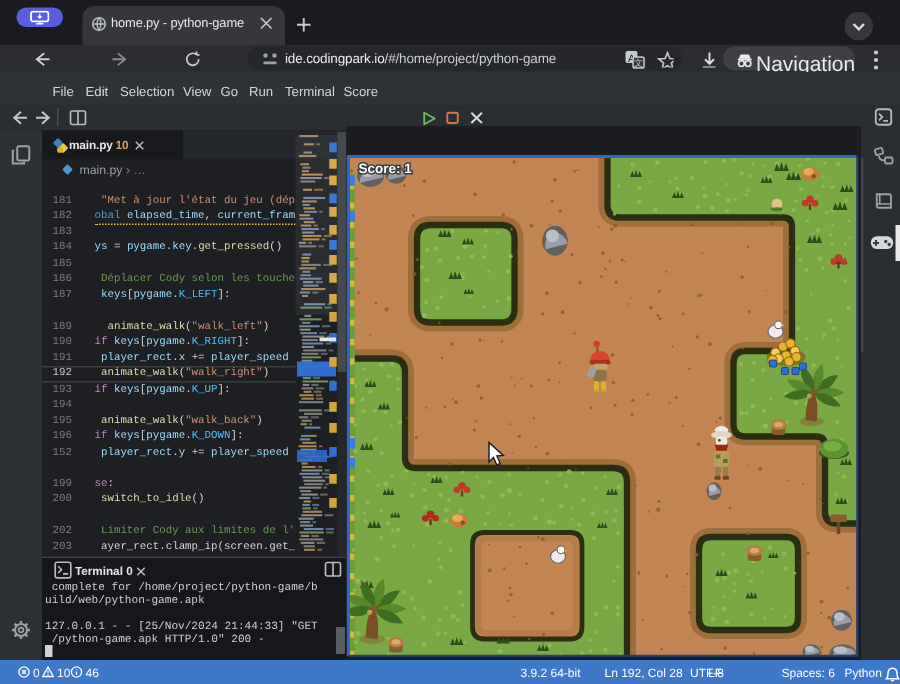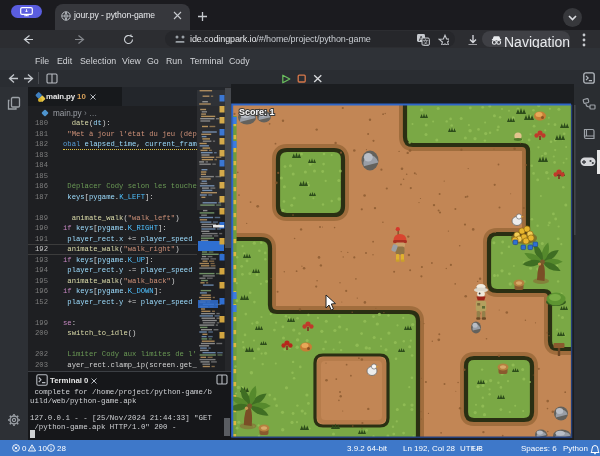--- a/index.html
+++ b/index.html
@@ -10,21 +10,21 @@
         <path d="M6.5 2.2 V4.8 M5.3 3.8 L6.5 5 L7.7 3.8" stroke="#fff" stroke-width="0.9" fill="none"></path>
       </svg>
     </div>
     <div class="abs" style="left:55px;top:4px;width:135px;height:26px;background:#36373c;border-radius:8px 8px 0 0"></div>
     <div class="abs" style="left:61px;top:11px">
       <svg width="10" height="10" viewBox="0 0 10 10" style="">
         <circle cx="5" cy="5" r="4.2" fill="none" stroke="#b8bcc2" stroke-width="1"></circle>
         <path d="M0.8 5 H9.2 M5 0.8 Q7.6 5 5 9.2 Q2.4 5 5 0.8" stroke="#b8bcc2" stroke-width="0.9" fill="none"></path>
       </svg>
     </div>
-    <div class="abs" style="left:74px;top:10px;font-size:8.6px;color:#e8eaed;letter-spacing:-0.1px">jour.py - python-game</div>
+    <div class="abs" style="left:74px;top:10px;font-size:8.6px;color:#e8eaed;letter-spacing:-0.1px">home.py - python-game</div>
     <div class="abs" style="left:173px;top:11px">
       <svg width="9" height="9" viewBox="0 0 9 9" style="">
         <path d="M1 1 L8 8 M8 1 L1 8" stroke="#c6c9ce" stroke-width="1.1"></path>
       </svg>
     </div>
     <div class="abs" style="left:197px;top:10.5px">
       <svg width="11" height="11" viewBox="0 0 11 11" style="">
         <path d="M5.5 1 V10 M1 5.5 H10" stroke="#c6c9ce" stroke-width="1.3"></path>
       </svg>
     </div>
@@ -97,21 +97,21 @@
       </svg>
     </div>
     <div class="abs" style="left:0;top:48px;width:600px;height:22px;background:#2f3237"></div>
     <div class="abs" style="left:35px;top:56px;font-size:8.8px;color:#d3d5d9">File</div>
     <div class="abs" style="left:57px;top:56px;font-size:8.8px;color:#d3d5d9">Edit</div>
     <div class="abs" style="left:80px;top:56px;font-size:8.8px;color:#d3d5d9">Selection</div>
     <div class="abs" style="left:122px;top:56px;font-size:8.8px;color:#d3d5d9">View</div>
     <div class="abs" style="left:147px;top:56px;font-size:8.8px;color:#d3d5d9">Go</div>
     <div class="abs" style="left:166px;top:56px;font-size:8.8px;color:#d3d5d9">Run</div>
     <div class="abs" style="left:190px;top:56px;font-size:8.8px;color:#d3d5d9">Terminal</div>
-    <div class="abs" style="left:229px;top:56px;font-size:8.8px;color:#d3d5d9">Cody</div>
+    <div class="abs" style="left:229px;top:56px;font-size:8.8px;color:#d3d5d9">Score</div>
     <div class="abs" style="left:0;top:70px;width:600px;height:17px;background:#2a2d32"></div>
     <div class="abs" style="left:6px;top:71.5px">
       <svg width="13" height="13" viewBox="0 0 13 13" style="">
         <path d="M8 2.5 L3.5 6.5 L8 10.5 M3.5 6.5 H12" stroke="#c2c6cb" stroke-width="1.3" fill="none"></path>
       </svg>
     </div>
     <div class="abs" style="left:23px;top:71.5px">
       <svg width="13" height="13" viewBox="0 0 13 13" style="">
         <path d="M5 2.5 L9.5 6.5 L5 10.5 M9.5 6.5 H1" stroke="#c2c6cb" stroke-width="1.3" fill="none"></path>
       </svg>
@@ -201,38 +201,35 @@
       </svg>
     </div>
     <div class="abs" style="left:40px;top:108px">
       <svg width="10" height="10" viewBox="0 0 10 10" style="">
         <rect x="2.4" y="2.4" width="5.2" height="5.2" rx="1" transform="rotate(-45 5 5)" fill="#4e94ce"></rect>
       </svg>
     </div>
     <div class="abs" style="left:53px;top:108.5px;font-size:8.2px;color:#9b9fa5">main.py <span style="color:#7e8287">›</span> <span style="color:#7e8287">…</span></div>
     <div class="abs" style="left:28px;top:0;width:169px;height:371px;overflow:hidden;font-family:'Liberation Mono',monospace;font-size:7.2px;color:#d4d4d4">
       <div style="position:absolute;left:-28px;top:0;width:203px;height:371px">
-        <div style="position:absolute;left:0;top:118.0px;height:10.5px;width:100%;line-height:10.5px">
-          <span style="position:absolute;right:155px;color:#7e7e7e">180</span>
-          <span style="position:absolute;left:63px;white-space:pre"><span style="color:#d4d4d4">&nbsp;&nbsp;</span><span style="color:#dcdcaa">date</span><span style="color:#d4d4d4">(</span><span style="color:#9cdcfe">dt</span><span style="color:#d4d4d4">):</span></span>
-        </div>
         <div style="position:absolute;left:0;top:128.5px;height:10.5px;width:100%;line-height:10.5px">
           <span style="position:absolute;right:155px;color:#7e7e7e">181</span>
           <span style="position:absolute;left:63px;white-space:pre"><span style="color:#d4d4d4">&nbsp;</span><span style="color:#ce9178">"Met&nbsp;à&nbsp;jour&nbsp;l'état&nbsp;du&nbsp;jeu&nbsp;(dépl</span></span>
         </div>
         <div style="position:absolute;left:0;top:139.0px;height:10.5px;width:100%;line-height:10.5px">
           <span style="position:absolute;right:155px;color:#7e7e7e">182</span>
           <span style="position:absolute;left:63px;white-space:pre"><span style="border-bottom:1px dotted #e2c542;padding-bottom:0.5px"><span style="color:#569cd6">obal</span><span style="color:#d4d4d4">&nbsp;</span><span style="color:#9cdcfe">elapsed_time</span><span style="color:#d4d4d4">,</span><span style="color:#d4d4d4">&nbsp;</span><span style="color:#9cdcfe">current_frame</span></span></span>
         </div>
         <div style="position:absolute;left:0;top:149.5px;height:10.5px;width:100%;line-height:10.5px">
           <span style="position:absolute;right:155px;color:#7e7e7e">183</span>
           <span style="position:absolute;left:63px;white-space:pre"></span>
         </div>
         <div style="position:absolute;left:0;top:160.0px;height:10.5px;width:100%;line-height:10.5px">
           <span style="position:absolute;right:155px;color:#7e7e7e">184</span>
+          <span style="position:absolute;left:63px;white-space:pre"><span style="color:#9cdcfe">ys</span><span style="color:#d4d4d4">&nbsp;=&nbsp;</span><span style="color:#9cdcfe">pygame</span><span style="color:#d4d4d4">.</span><span style="color:#9cdcfe">key</span><span style="color:#d4d4d4">.</span><span style="color:#dcdcaa">get_pressed</span><span style="color:#d4d4d4">()</span></span>
         </div>
         <div style="position:absolute;left:0;top:170.5px;height:10.5px;width:100%;line-height:10.5px">
           <span style="position:absolute;right:155px;color:#7e7e7e">185</span>
           <span style="position:absolute;left:63px;white-space:pre"></span>
         </div>
         <div style="position:absolute;left:0;top:181.0px;height:10.5px;width:100%;line-height:10.5px">
           <span style="position:absolute;right:155px;color:#7e7e7e">186</span>
           <span style="position:absolute;left:63px;white-space:pre"><span style="color:#d4d4d4">&nbsp;</span><span style="color:#6a9955">Déplacer&nbsp;Cody&nbsp;selon&nbsp;les&nbsp;touches</span></span>
         </div>
         <div style="position:absolute;left:0;top:191.5px;height:10.5px;width:100%;line-height:10.5px">
@@ -255,21 +252,20 @@
           <div style="position:absolute;left:0;top:0;width:100%;height:100%;border-top:1px solid #3c3c3c;border-bottom:1px solid #3c3c3c;box-sizing:border-box"></div>
           <span style="position:absolute;right:155px;color:#c8c8c8">192</span>
           <span style="position:absolute;left:63px;white-space:pre"><span style="color:#d4d4d4">&nbsp;</span><span style="color:#dcdcaa">animate_walk</span><span style="color:#d4d4d4">(</span><span style="color:#ce9178">"walk_right"</span><span style="color:#d4d4d4">)</span></span>
         </div>
         <div style="position:absolute;left:0;top:254.5px;height:10.5px;width:100%;line-height:10.5px">
           <span style="position:absolute;right:155px;color:#7e7e7e">193</span>
           <span style="position:absolute;left:63px;white-space:pre"><span style="color:#c586c0">if</span><span style="color:#d4d4d4">&nbsp;</span><span style="color:#9cdcfe">keys</span><span style="color:#d4d4d4">[</span><span style="color:#9cdcfe">pygame</span><span style="color:#d4d4d4">.</span><span style="color:#4fc1ff">K_UP</span><span style="color:#d4d4d4">]:</span></span>
         </div>
         <div style="position:absolute;left:0;top:265.0px;height:10.5px;width:100%;line-height:10.5px">
           <span style="position:absolute;right:155px;color:#7e7e7e">194</span>
-          <span style="position:absolute;left:63px;white-space:pre"><span style="color:#d4d4d4">&nbsp;</span><span style="color:#9cdcfe">player_rect</span><span style="color:#d4d4d4">.</span><span style="color:#9cdcfe">y</span><span style="color:#d4d4d4">&nbsp;-=&nbsp;</span><span style="color:#9cdcfe">player_speed</span></span>
         </div>
         <div style="position:absolute;left:0;top:275.5px;height:10.5px;width:100%;line-height:10.5px">
           <span style="position:absolute;right:155px;color:#7e7e7e">195</span>
           <span style="position:absolute;left:63px;white-space:pre"><span style="color:#d4d4d4">&nbsp;</span><span style="color:#dcdcaa">animate_walk</span><span style="color:#d4d4d4">(</span><span style="color:#ce9178">"walk_back"</span><span style="color:#d4d4d4">)</span></span>
         </div>
         <div style="position:absolute;left:0;top:286.0px;height:10.5px;width:100%;line-height:10.5px">
           <span style="position:absolute;right:155px;color:#7e7e7e">196</span>
           <span style="position:absolute;left:63px;white-space:pre"><span style="color:#c586c0">if</span><span style="color:#d4d4d4">&nbsp;</span><span style="color:#9cdcfe">keys</span><span style="color:#d4d4d4">[</span><span style="color:#9cdcfe">pygame</span><span style="color:#d4d4d4">.</span><span style="color:#4fc1ff">K_DOWN</span><span style="color:#d4d4d4">]:</span></span>
         </div>
         <div style="position:absolute;left:0;top:296.5px;height:10.5px;width:100%;line-height:10.5px">
@@ -1249,21 +1245,21 @@
         <path d="M4 3 V4.8 M4 5.5 V6.3" stroke="#fff" stroke-width="0.8"></path>
       </svg>
     </div>
     <div class="abs" style="left:38px;top:443.5px;font-size:8px;color:#fff">10</div>
     <div class="abs" style="left:47px;top:444px">
       <svg width="8" height="8" viewBox="0 0 8 8" style="">
         <circle cx="4" cy="4" r="3.4" fill="none" stroke="#fff" stroke-width="0.9"></circle>
         <path d="M4 3.7 V5.9 M4 2.1 V2.7" stroke="#fff" stroke-width="0.9"></path>
       </svg>
     </div>
-    <div class="abs" style="left:57px;top:443.5px;font-size:8px;color:#fff">28</div>
+    <div class="abs" style="left:57px;top:443.5px;font-size:8px;color:#fff">46</div>
     <div class="abs" style="left:347px;top:443.5px;font-size:8px;color:#fff">3.9.2 64-bit</div>
     <div class="abs" style="left:403px;top:443.5px;font-size:8px;color:#fff">Ln 192, Col 28</div>
     <div class="abs" style="left:472px;top:443.5px;font-size:8px;color:#fff">LF</div>
     <div class="abs" style="left:460px;top:443.5px;font-size:8px;color:#fff">UTF-8</div>
     <div class="abs" style="left:521px;top:443.5px;font-size:8px;color:#fff">Spaces: 6</div>
     <div class="abs" style="left:563px;top:443.5px;font-size:8px;color:#fff">Python</div>
     <div class="abs" style="left:590px;top:443.5px">
       <svg width="10" height="11" viewBox="0 0 10 11" style="">
         <path d="M5 1.5 Q8 1.5 8 5 Q8 7.5 9 8.5 H1 Q2 7.5 2 5 Q2 1.5 5 1.5 Z" fill="none" stroke="#fff" stroke-width="1"></path>
         <path d="M4 9.5 Q5 10.3 6 9.5" stroke="#fff" stroke-width="1" fill="none"></path>

